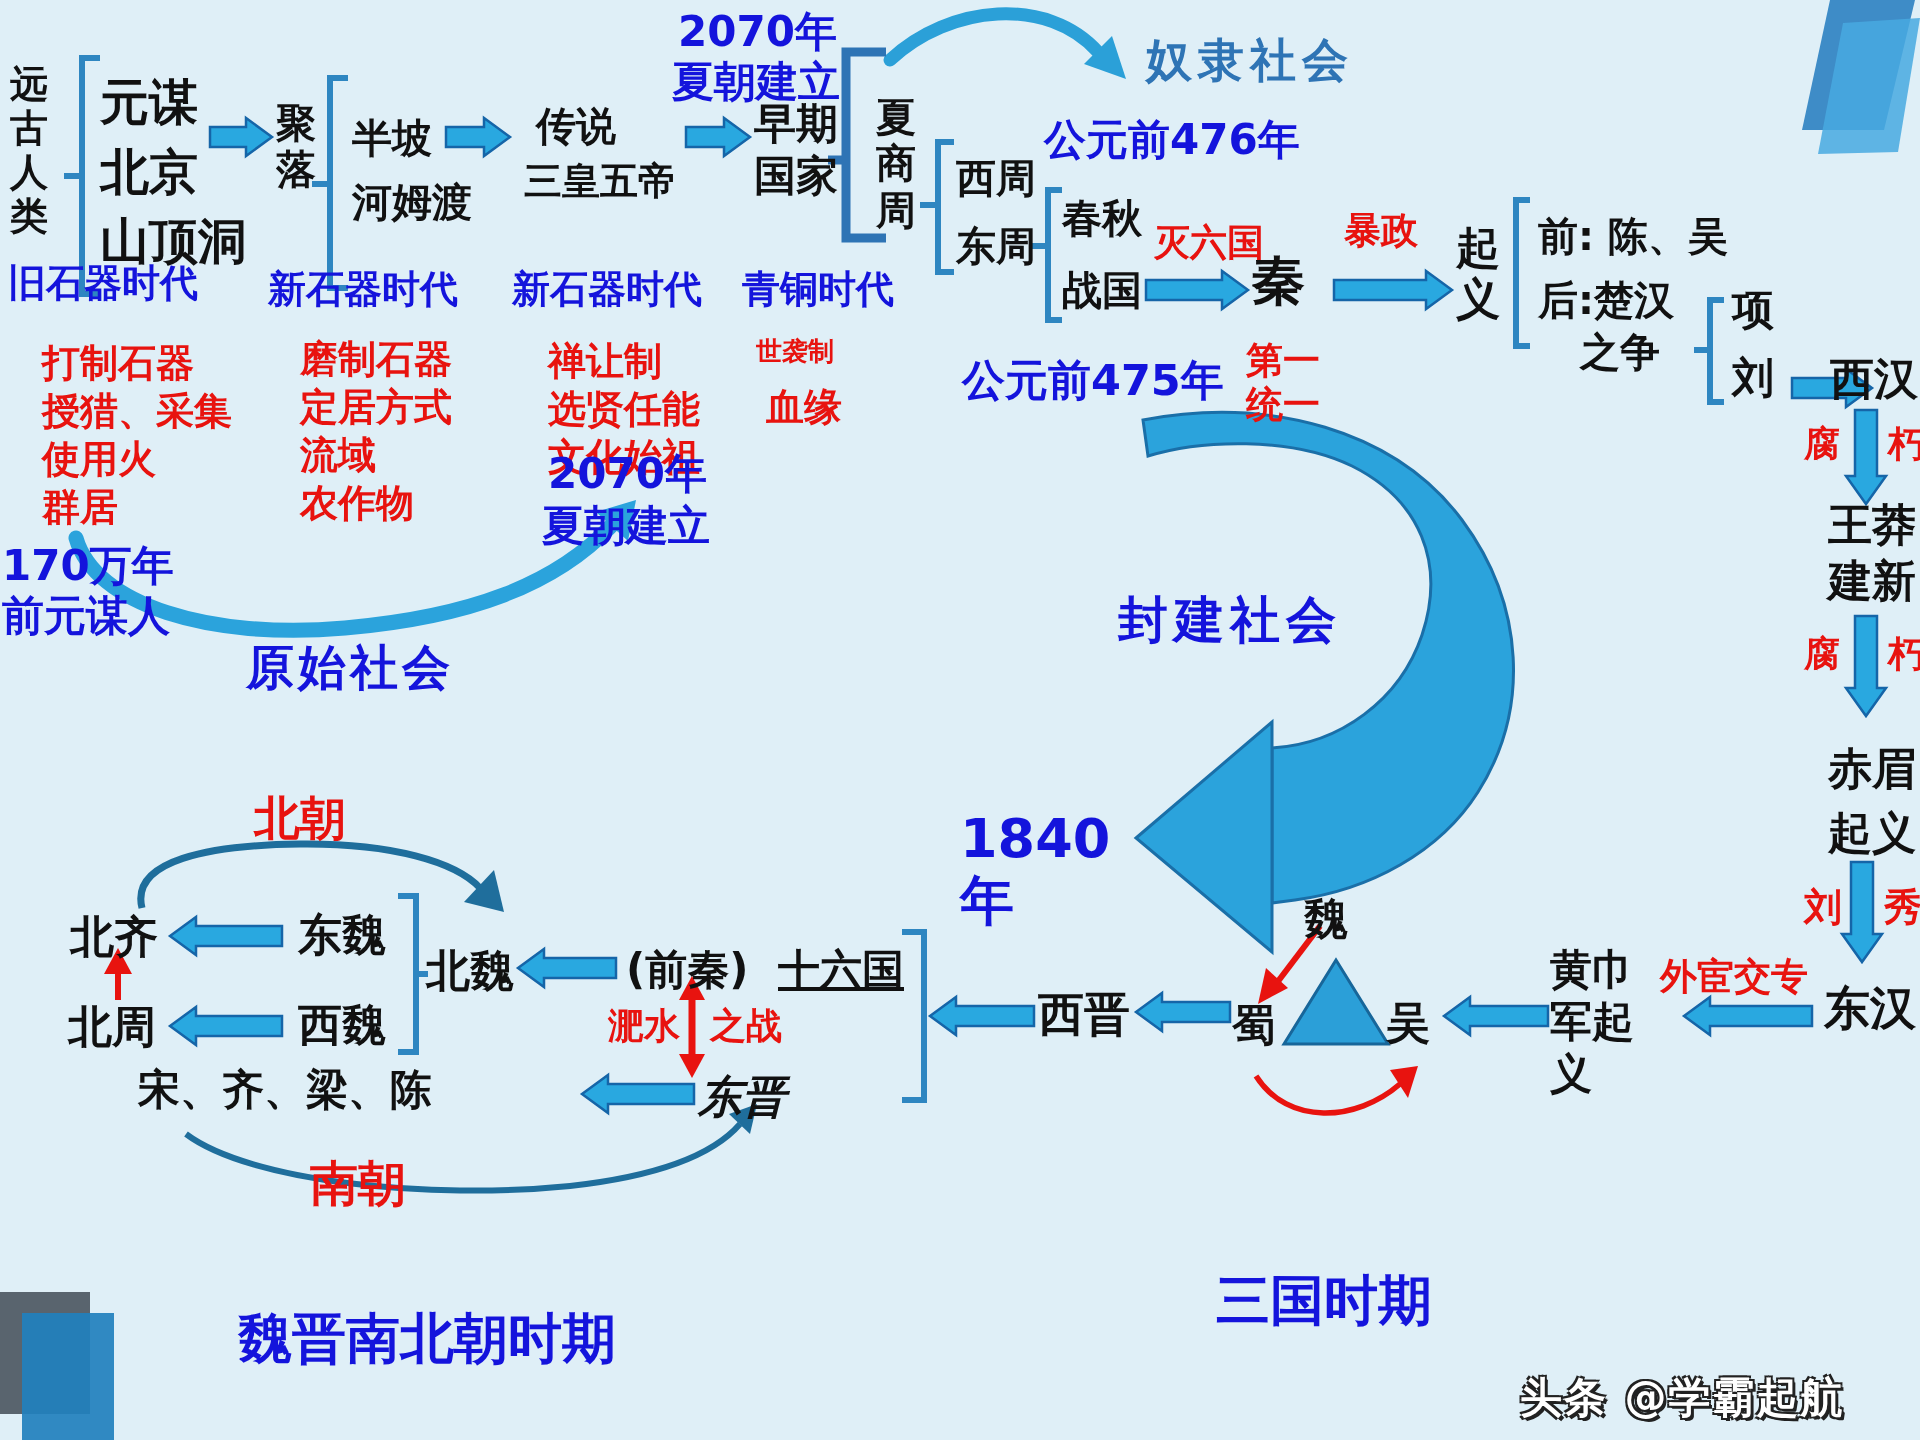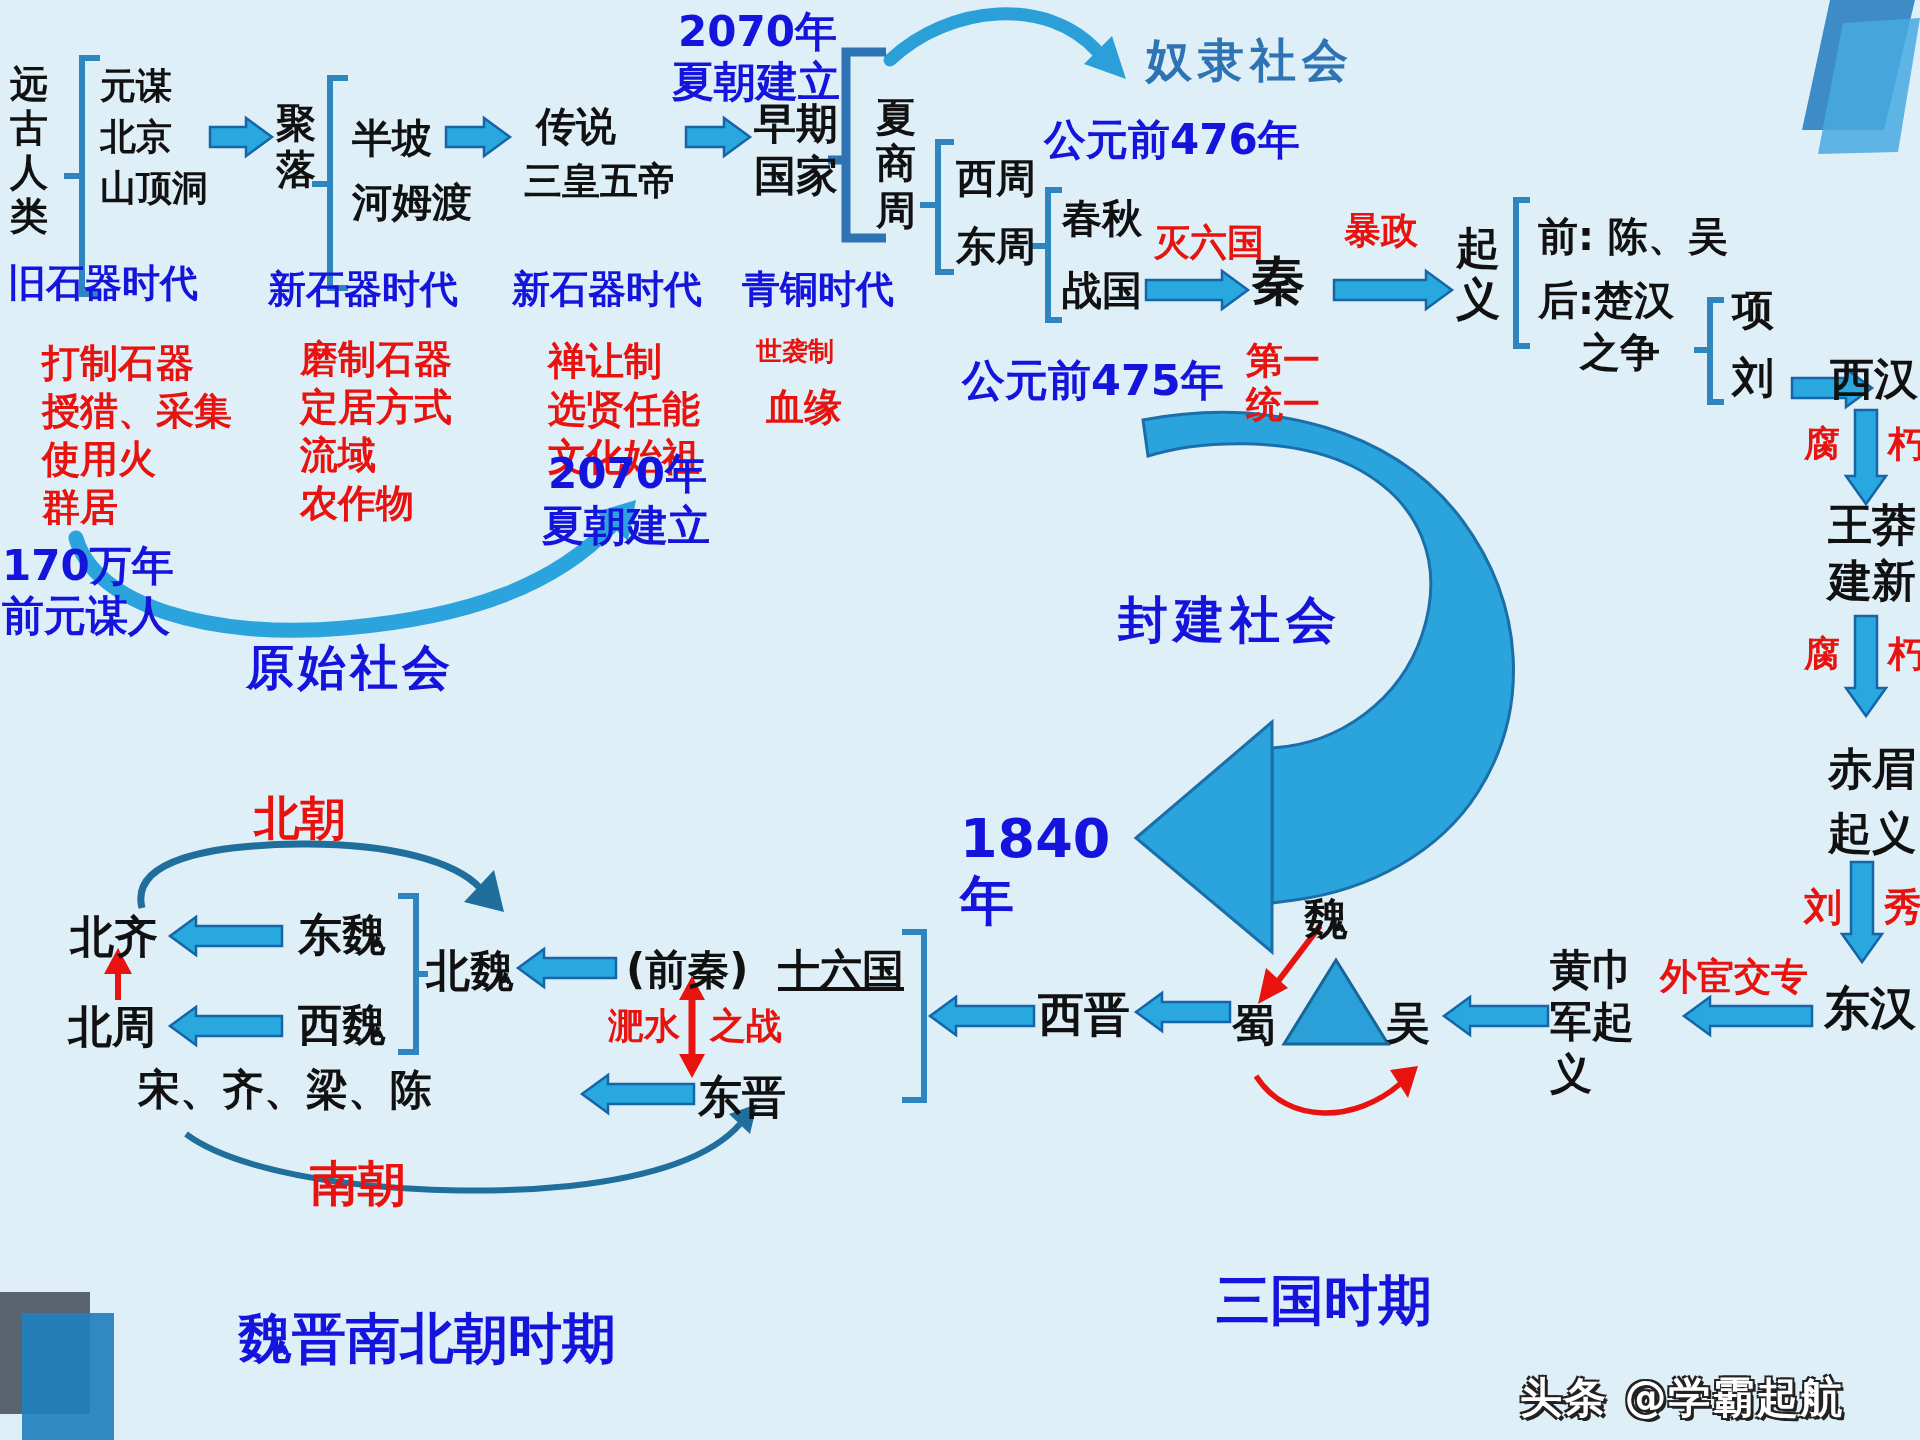--- a/index.html
+++ b/index.html
@@ -94,21 +94,21 @@
       <polygon points="1258,1004 1288,988 1266,968" stroke="none"></polygon>
       <line x1="692" y1="994" x2="692" y2="1060" stroke-width="7"></line>
       <polygon points="692,976 679,1000 705,1000" stroke="none"></polygon>
       <polygon points="692,1078 679,1054 705,1054" stroke="none"></polygon>
       <path d="M1256,1076 C1288,1126 1356,1122 1400,1084" fill="none" stroke-width="5.5"></path>
       <polygon points="1418,1066 1390,1070 1408,1098" stroke="none"></polygon>
     </g>
   </svg>
 
   <div class="lbl vcol" style="left:10px;top:62px;font-size:38px;">远古人类</div>
-  <div class="lbl stack" style="left:100px;top:60px;font-size:36px;">
+  <div class="lbl stack" style="left:100px;top:68px;font-size:49px;">
     <div>元谋</div>
     <div>北京</div>
     <div>山顶洞</div>
   </div>
   <div class="lbl vcol" style="left:276px;top:100px;font-size:40px;">聚落</div>
   <div class="lbl" style="left:352px;top:114px;font-size:40px;">半坡</div>
   <div class="lbl" style="left:352px;top:178px;font-size:40px;">河姆渡</div>
   <div class="lbl" style="left:536px;top:102px;font-size:40px;">传说</div>
   <div class="lbl" style="left:524px;top:158px;font-size:38px;">三皇五帝</div>
   <div class="lbl w2" style="left:754px;top:98px;font-size:42px;">早期国家</div>
@@ -191,20 +191,20 @@
   <div class="lbl red" style="left:254px;top:790px;font-size:46px;">北朝</div>
   <div class="lbl" style="left:70px;top:910px;font-size:44px;">北齐</div>
   <div class="lbl" style="left:68px;top:1000px;font-size:44px;">北周</div>
   <div class="lbl" style="left:298px;top:908px;font-size:44px;">东魏</div>
   <div class="lbl" style="left:298px;top:998px;font-size:44px;">西魏</div>
   <div class="lbl" style="left:426px;top:944px;font-size:44px;">北魏</div>
   <div class="lbl" style="left:626px;top:944px;font-size:42px;">(前秦)</div>
   <div class="lbl" style="left:778px;top:944px;font-size:42px;text-decoration:underline;">十六国</div>
   <div class="lbl red" style="left:608px;top:1004px;font-size:36px;">淝水</div>
   <div class="lbl red" style="left:710px;top:1004px;font-size:36px;">之战</div>
-  <div class="lbl" style="left:698px;top:1070px;font-size:44px;">东晋</div>
+  <div class="lbl" style="left:698px;top:1070px;font-size:44px;font-style:italic;">东晋</div>
   <div class="lbl" style="left:138px;top:1064px;font-size:42px;">宋、齐、梁、陈</div>
   <div class="lbl red" style="left:310px;top:1154px;font-size:48px;">南朝</div>
   <div class="lbl blue" style="left:238px;top:1306px;font-size:54px;">魏晋南北朝时期</div>
 
   <div class="lbl watermark" style="left:1520px;top:1372px;font-size:42px;">头条 @学霸起航</div>
 
 </div>
 
 </body></html>

